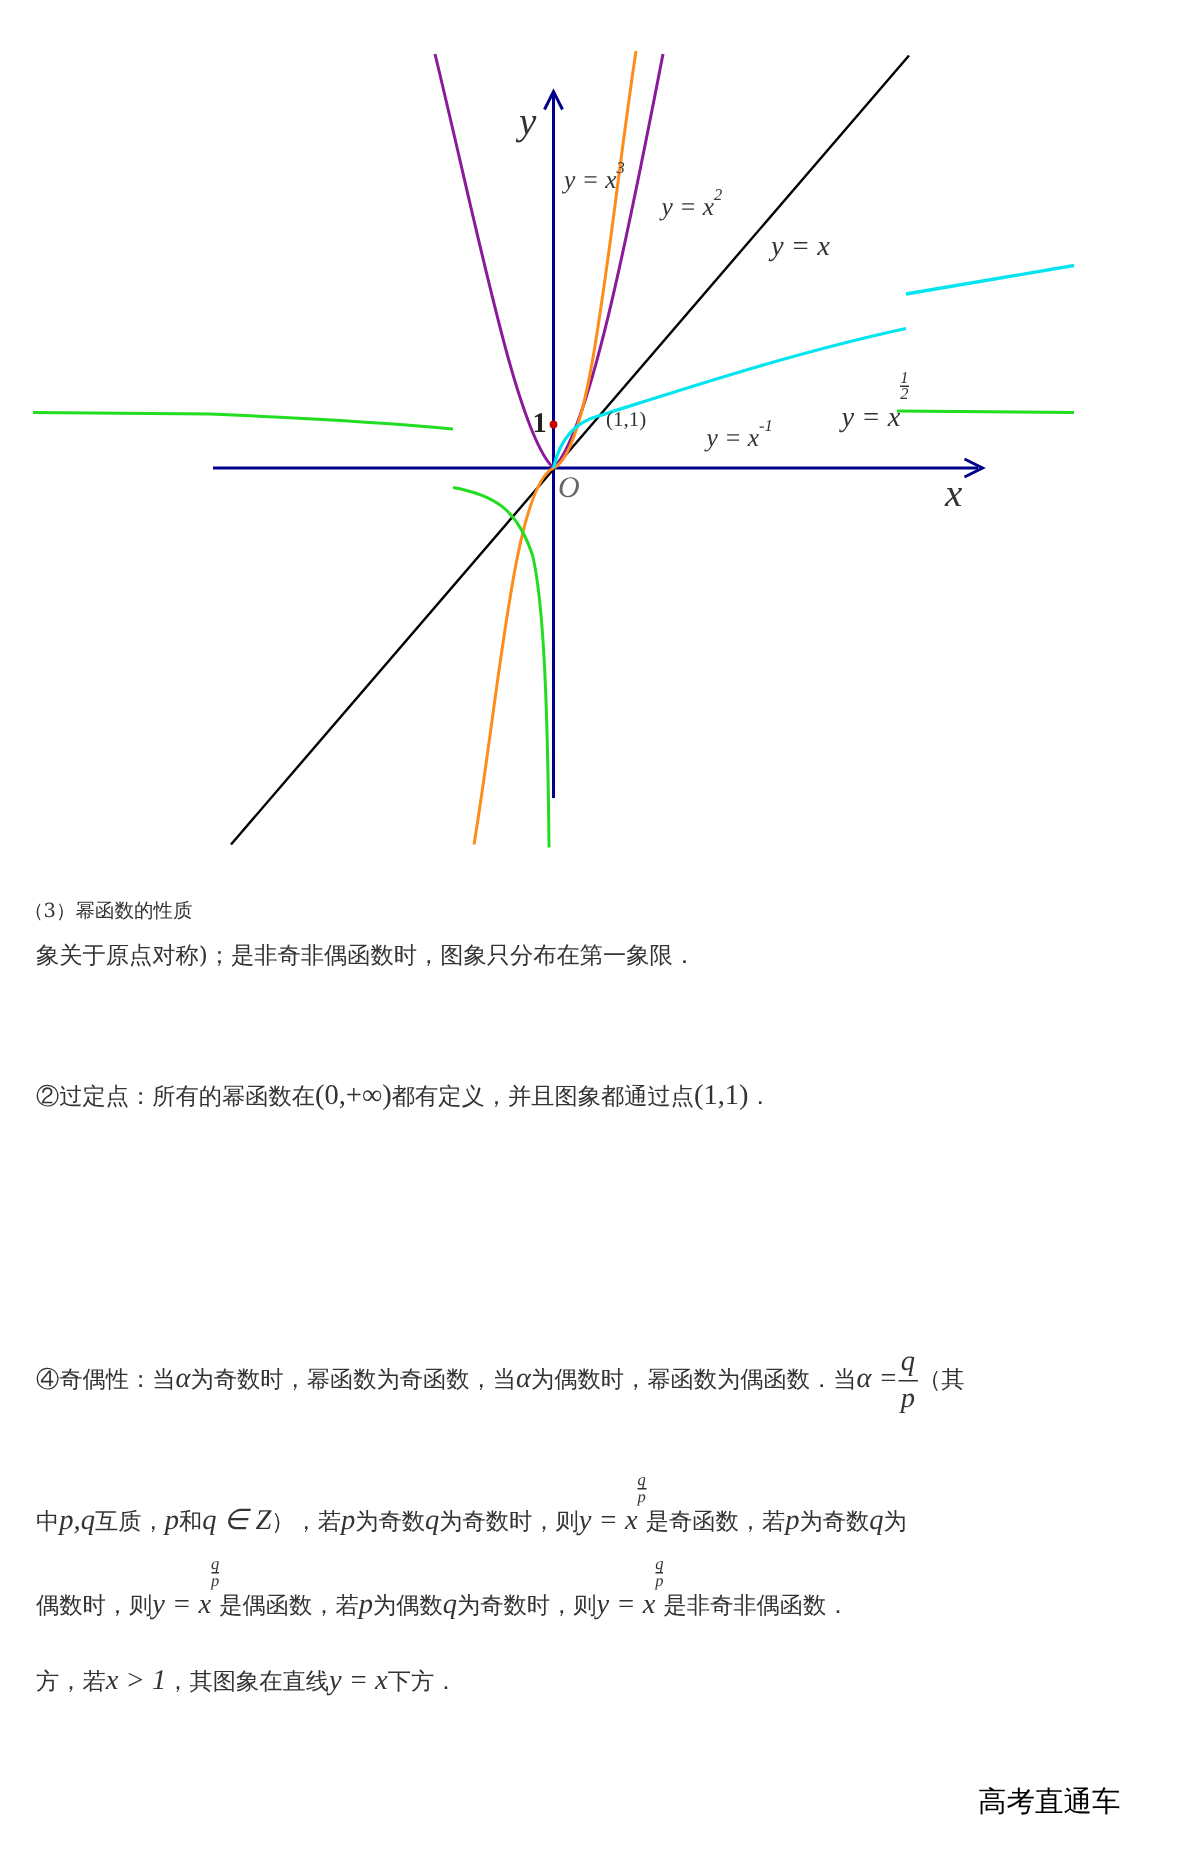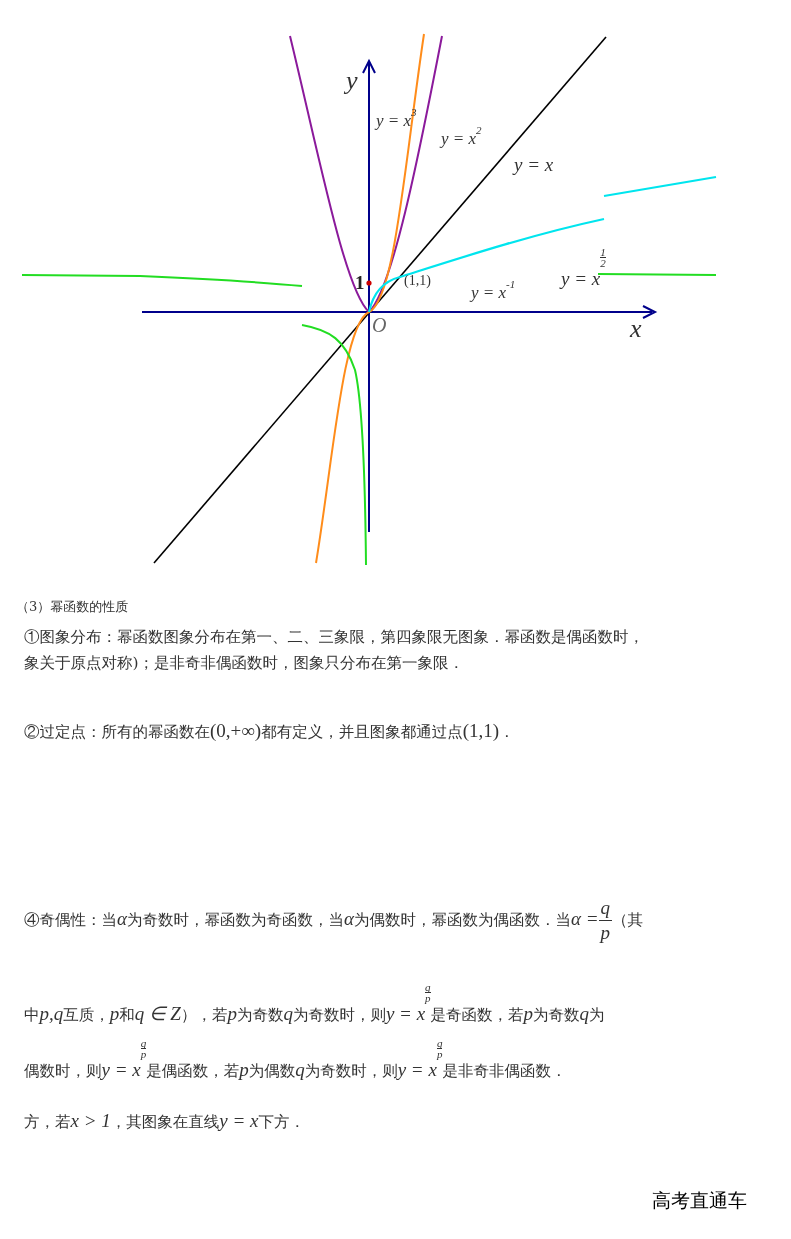--- a/index.html
+++ b/index.html
@@ -52,21 +52,20 @@
   <span class="lbl" style="left:376px;top:106px;font-size:17px;"><span>y = x</span><sup class="s">3</sup></span>
   <span class="lbl" style="left:441px;top:124px;font-size:17px;"><span>y = x</span><sup class="s">2</sup></span>
   <span class="lbl" style="left:514px;top:154px;font-size:19px;">y = x</span>
   <span class="lbl" style="left:561px;top:247px;font-size:19px;"><span>y = x</span><span class="sfrac"><span class="n">1</span><span>2</span></span></span>
   <span class="lbl" style="left:471px;top:278px;font-size:17px;text-align:center;"><span>y = x</span><sup class="s">-1</sup></span>
 </div>
 
 <div class="heading">（3）幂函数的性质</div>
 
 <div class="para" style="top:624px;line-height:26px;">
-  <div>①图象分布：幂函数图象分布在第一、二、三象限，第四象限无图象．幂函数是偶函数时，</div>
   <div>象关于原点对称)；是非奇非偶函数时，图象只分布在第一象限．</div>
 </div>
 
 <div class="para" style="top:720px;">
   <span>②过定点：所有的幂函数在</span><span class="mn">(0,+∞)</span><span>都有定义，并且图象都通过点</span><span class="mn">(1,1)</span><span>．</span>
 </div>
 
 <div class="para" style="top:775px;line-height:56px;">
 </div>
 

